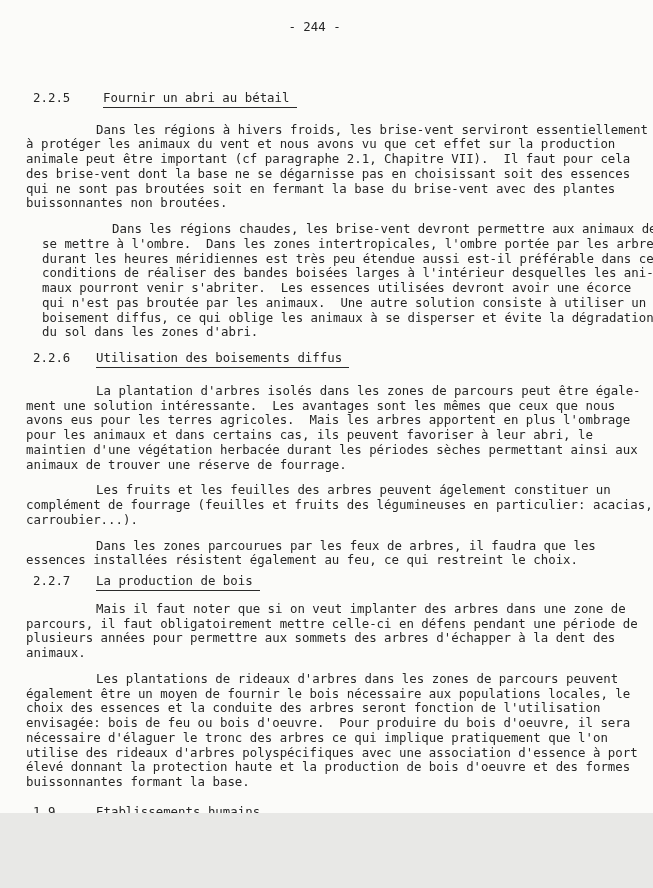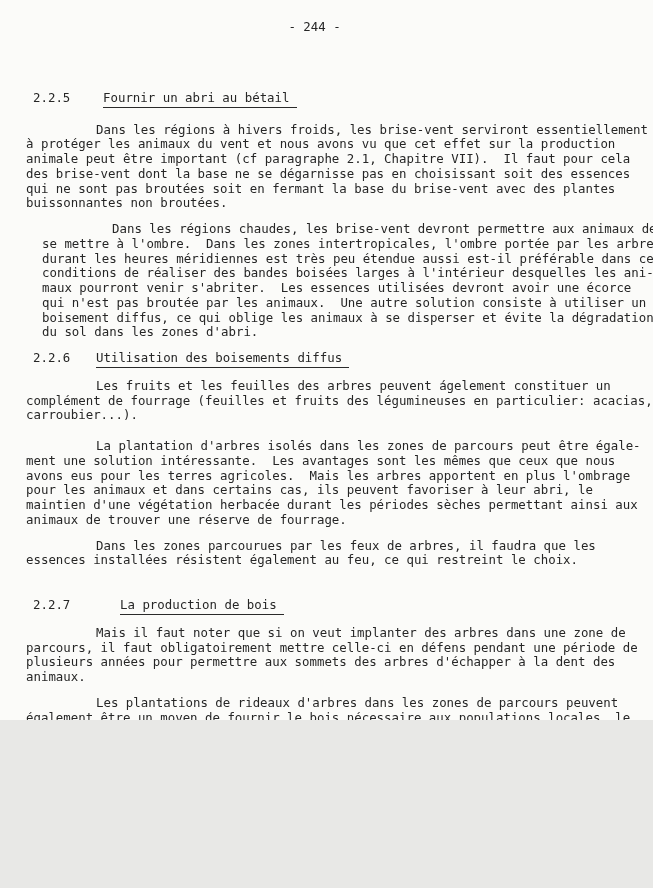--- a/index.html
+++ b/index.html
@@ -3,21 +3,21 @@
 <meta charset="utf-8">
 <style>
   html, body {
     margin: 0;
     padding: 0;
     background: #e8e8e6;
   }
   .page {
     position: relative;
     width: 653px;
-    height: 720px;
+    height: 813px;
     margin: 0 auto;
     background: #fbfbf9;
     overflow: hidden;
     font-family: "DejaVu Sans Mono", "Liberation Mono", monospace;
     font-size: 12.4px;
     line-height: 14.75px;
     color: #262626;
     box-sizing: border-box;
     padding-left: 26px;
     padding-right: 2px;
@@ -47,21 +47,21 @@
     text-indent: 70px;
   }
   
   .m-h225 { margin-top: 56px; gap: 7px; }
   .m-p1   { margin-top: 15px; }
   .m-p2   { margin-top: 11px; margin-left: 16px; }
   .m-h226 { margin-top: 11px; }
   .m-p3   { margin-top: 16px; }
   .m-p4   { margin-top: 11px; }
   .m-p5   { margin-top: 11px; }
-  .m-h227 { margin-top: 30px; gap: 24px; }
+  .m-h227 { margin-top: 6px; }
   .m-p6   { margin-top: 11px; }
   .m-p7   { margin-top: 11px; }
   .m-h23  { margin-top: 15px; }
   .m-p8   { margin-top: 13px; }
 </style>
 </head>
 <body>
 
 <div class="page">
 
@@ -86,30 +86,30 @@
 maux pourront venir s'abriter.  Les essences utilisées devront avoir une écorce
 qui n'est pas broutée par les animaux.  Une autre solution consiste à utiliser un
 boisement diffus, ce qui oblige les animaux à se disperser et évite la dégradation
 du sol dans les zones d'abri.</div>
 
   <div class="heading m-h226">
     <span class="h-num">2.2.6</span>
     <span class="h-title">Utilisation des boisements diffus</span>
   </div>
 
-  <div class="para m-p4">Les fruits et les feuilles des arbres peuvent ágelement constituer un
-complément de fourrage (feuilles et fruits des légumineuses en particulier: acacias,
-carroubier...).</div>
-
   <div class="para m-p3">La plantation d'arbres isolés dans les zones de parcours peut être égale-
 ment une solution intéressante.  Les avantages sont les mêmes que ceux que nous
 avons eus pour les terres agricoles.  Mais les arbres apportent en plus l'ombrage
 pour les animaux et dans certains cas, ils peuvent favoriser à leur abri, le
 maintien d'une végétation herbacée durant les périodes sèches permettant ainsi aux
 animaux de trouver une réserve de fourrage.</div>
+
+  <div class="para m-p4">Les fruits et les feuilles des arbres peuvent ágelement constituer un
+complément de fourrage (feuilles et fruits des légumineuses en particulier: acacias,
+carroubier...).</div>
 
   <div class="para m-p5">Dans les zones parcourues par les feux de arbres, il faudra que les
 essences installées résistent également au feu, ce qui restreint le choix.</div>
 
   <div class="heading m-h227">
     <span class="h-num">2.2.7</span>
     <span class="h-title">La production de bois</span>
   </div>
 
   <div class="para m-p7">Mais il faut noter que si on veut implanter des arbres dans une zone de

